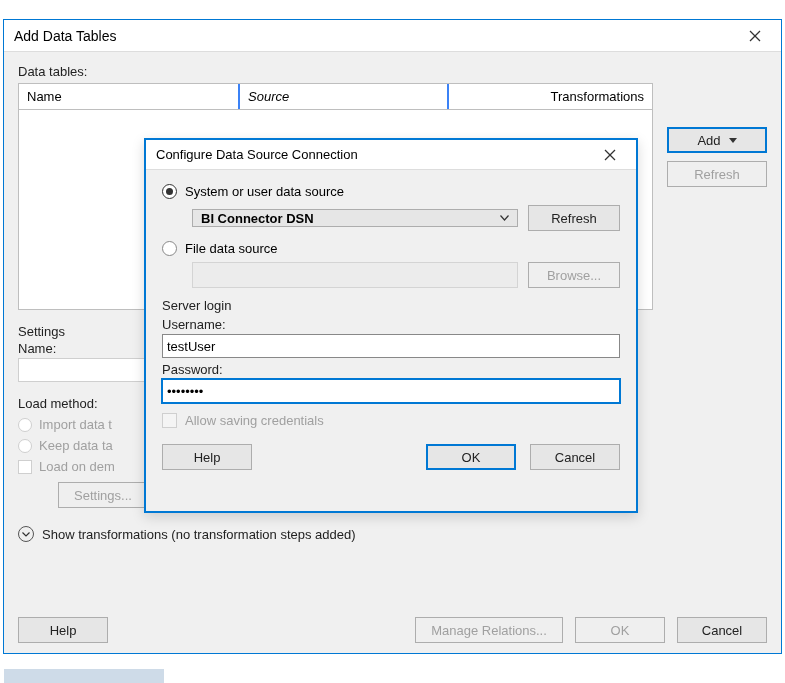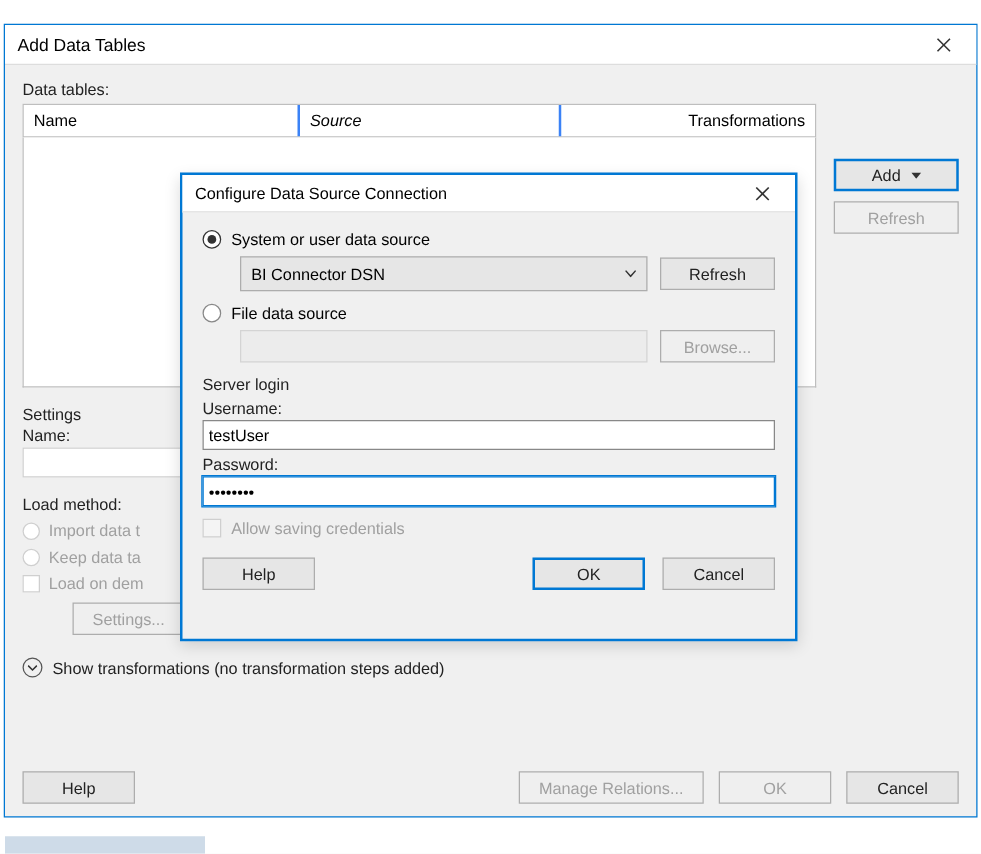--- a/index.html
+++ b/index.html
@@ -52,21 +52,21 @@
   .modal { position:absolute; left: 144px; top: 138px; width: 494px; height: 375px; border: 2px solid #0078d4; background: #f0f0f0; box-shadow: 0 4px 12px rgba(0,0,0,0.15); }
   .modal-titlebar { background:#fff; height:30px; display:flex; align-items:center; justify-content:space-between; padding:0 6px 0 10px; border-bottom:1px solid #ddd; }
   .modal-body { padding: 14px 16px 12px 16px; }
 
   .opt-row { display:flex; align-items:center; gap:8px; margin-bottom:6px; }
   .radio-outer { width:15px; height:15px; border:1px solid #333; border-radius:50%; display:flex; align-items:center; justify-content:center; background:#fff; }
   .radio-inner { width:7px; height:7px; background:#333; border-radius:50%; }
   .opt-row.disabled .radio-outer { border-color:#888; }
 
   .dsn-row { display:flex; gap:10px; margin: 4px 0 10px 30px; align-items:center; }
-  .dropdown { flex:1; height:28px; border:1px solid #adadad; background:#e6e6e6; display:flex; align-items:center; justify-content:space-between; padding:0 8px; }
+  .dropdown { flex:1; height:18px; border:1px solid #adadad; background:#e6e6e6; display:flex; align-items:center; justify-content:space-between; padding:0 8px;font-weight:bold; }
   .dropdown .dc { display:flex; align-items:center; }
 
   .file-row { display:flex; gap:10px; margin: 4px 0 10px 30px; align-items:center; }
   .file-input { flex:1; height:26px; border:1px solid #d4d4d4; background:#ececec; }
 
   .section-label { color:#222; margin-top:4px; margin-bottom:4px; }
   .field-label { color:#222; margin: 4px 0 2px 0; }
   .text-input { width:100%; height:24px; border:1px solid #888; background:#fff; padding:0 4px; }
   .text-input.focused { border:1px solid #0078d4; outline:1px solid #0078d4; }
 

